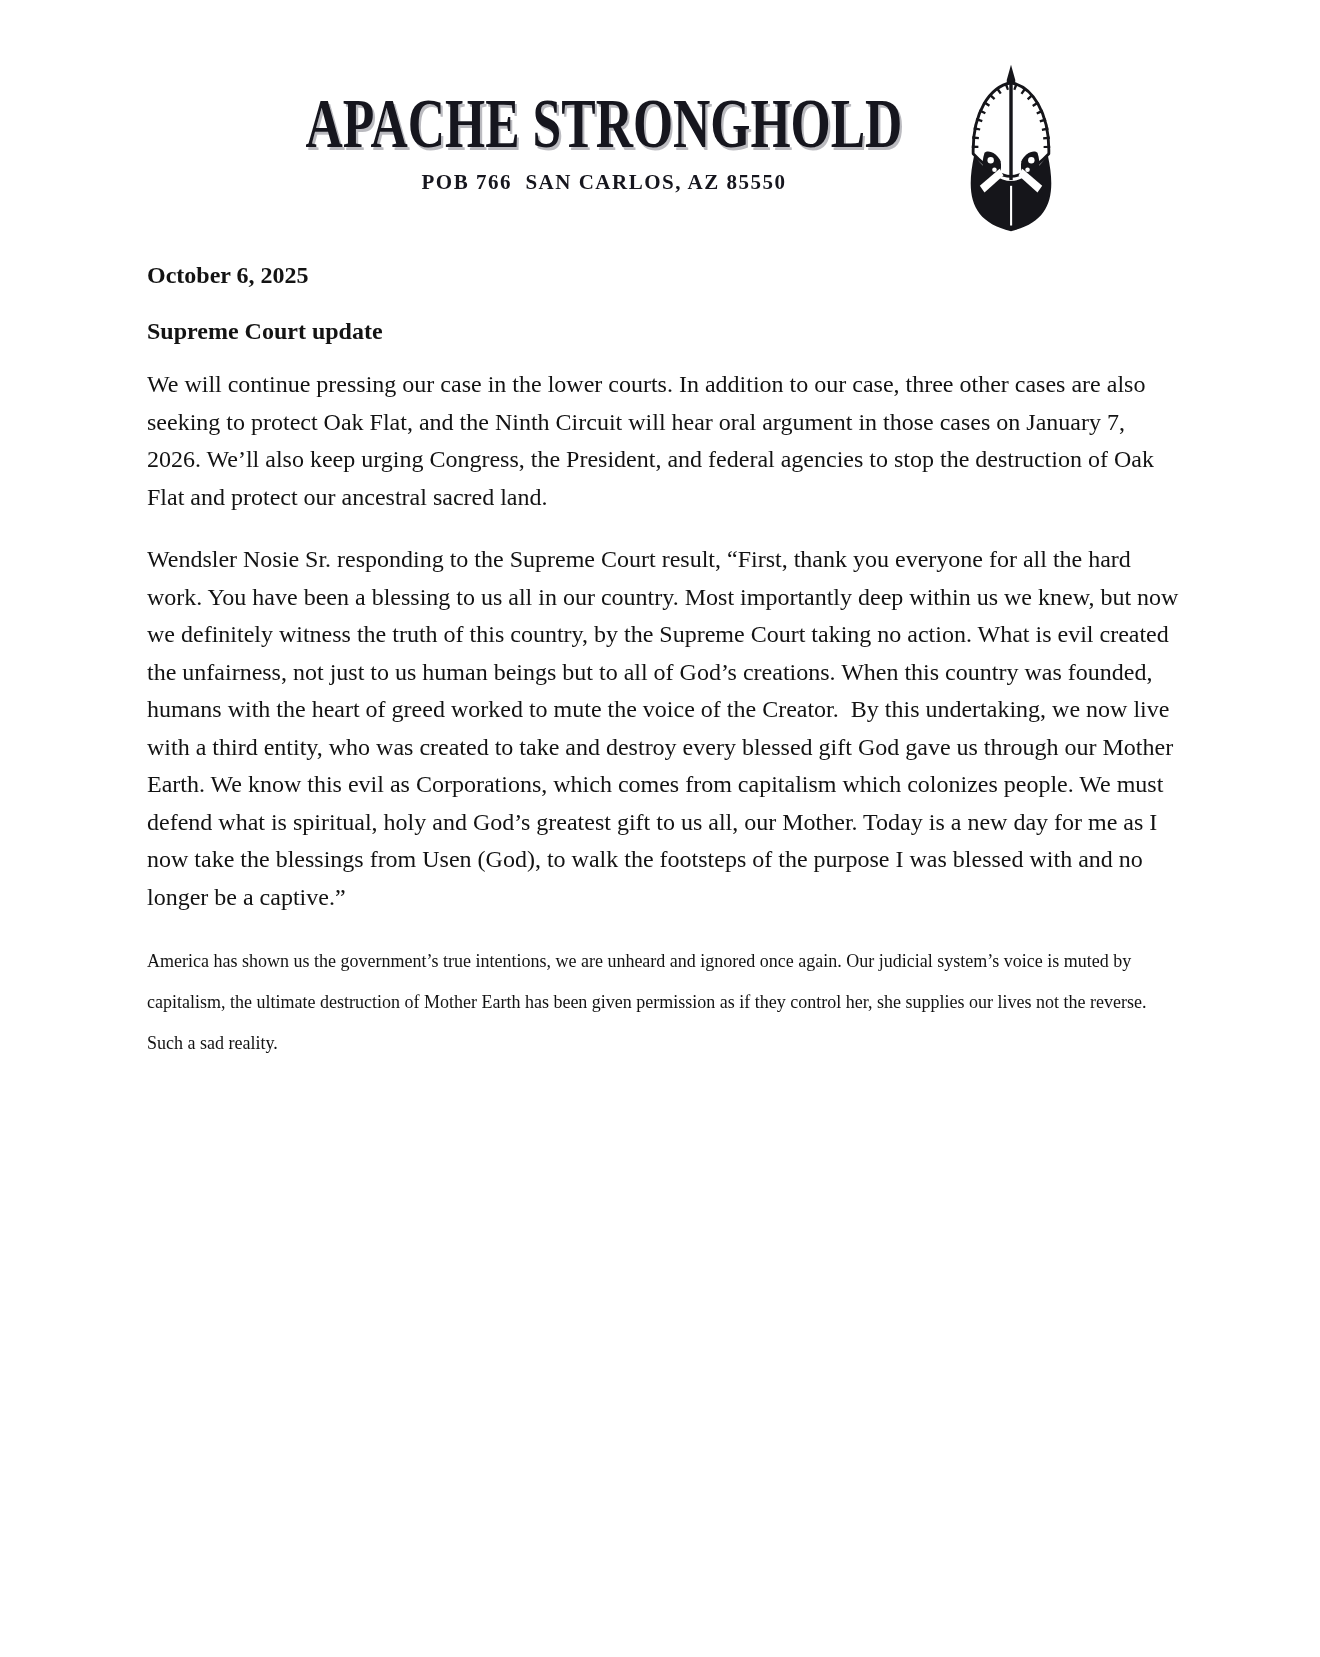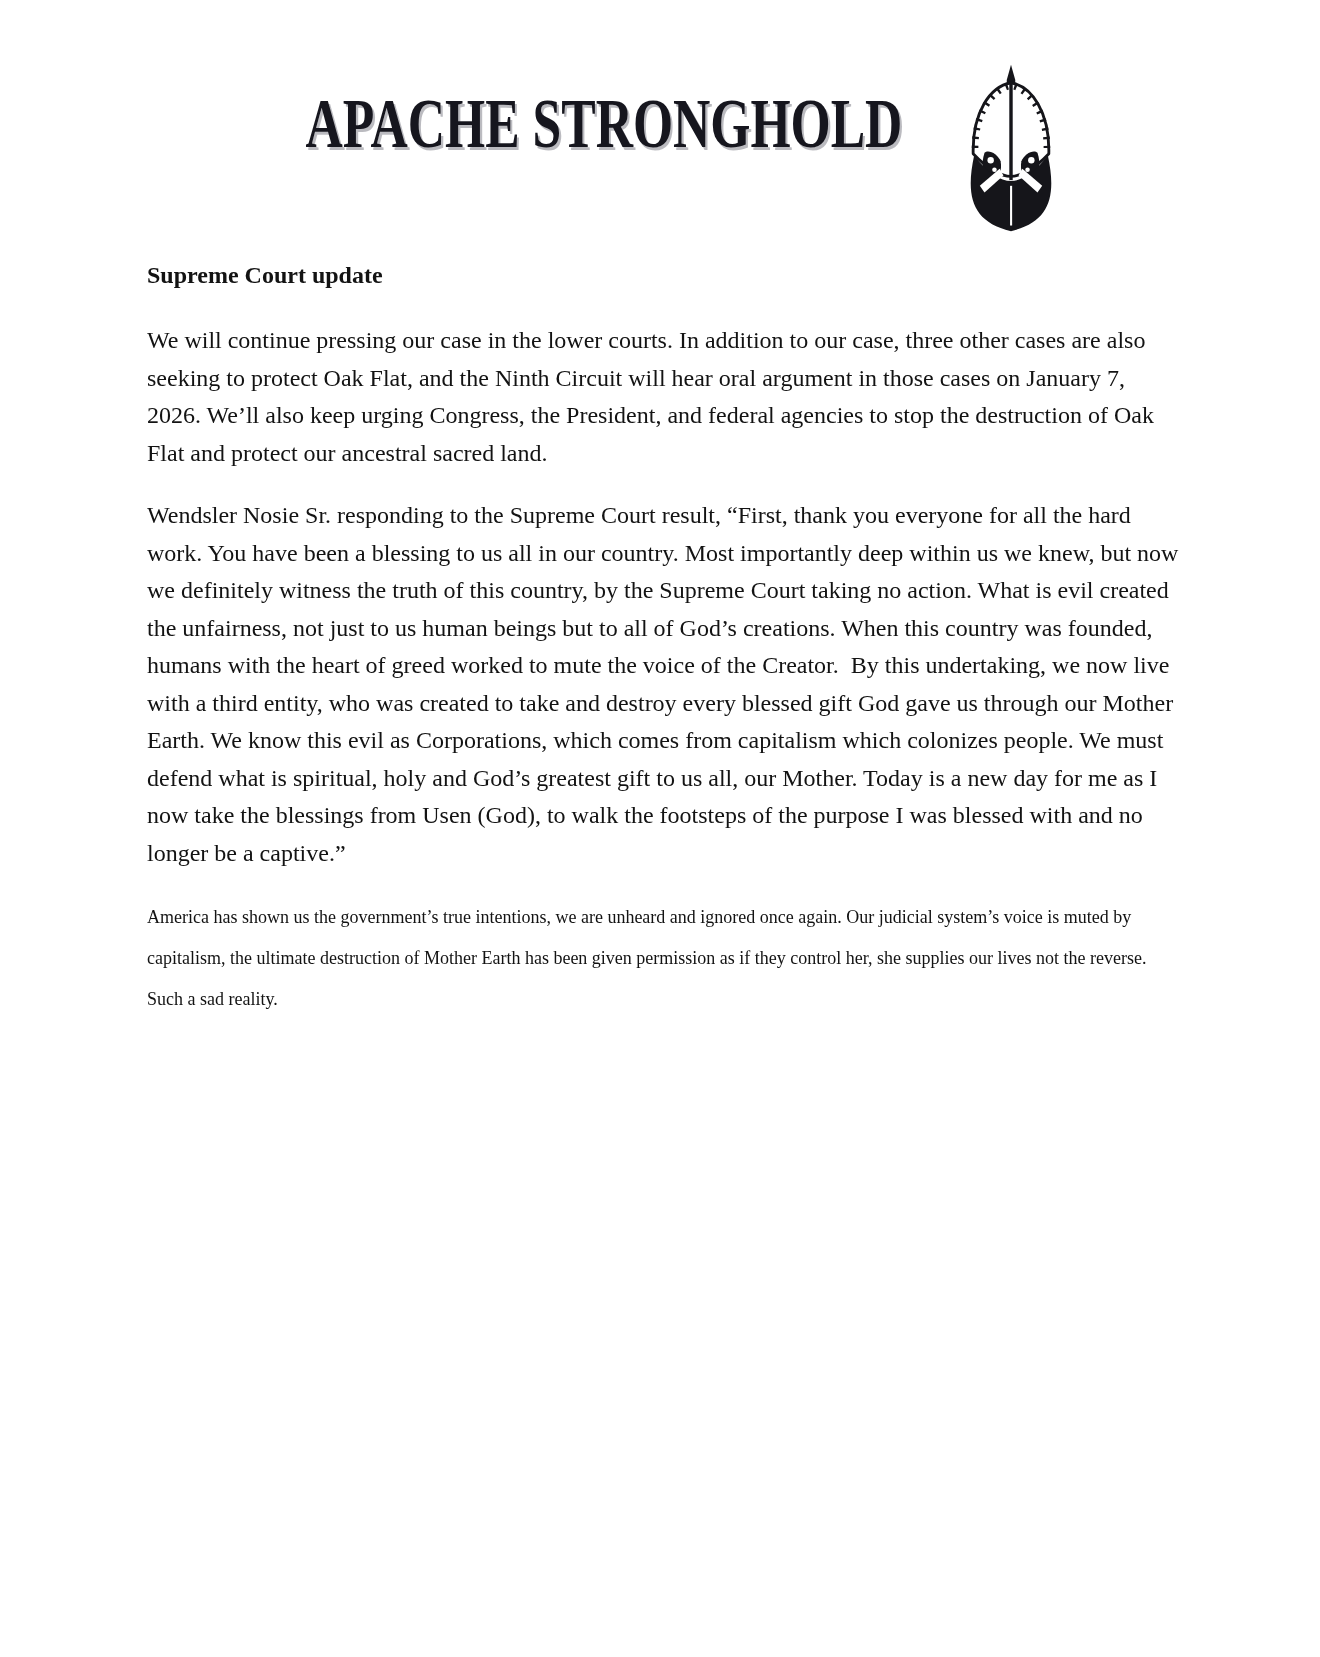--- a/index.html
+++ b/index.html
@@ -59,34 +59,35 @@
     margin: 0 0 25px 0;
     font-size: 24px;
     line-height: 37.5px;
     white-space: pre-wrap;
   }
   .letter p.bold {
     font-weight: 700;
     line-height: 30px;
     margin-bottom: 26px;
   }
-  .letter p.subject { margin-bottom: 32px; }
+  .letter p.subject { margin-bottom: 20px; }
   .letter p.statement {
     font-size: 18px;
     line-height: 41px;
   }
 </style>
 </head>
 <body>
 
 <div class="page">
 
   <header class="letterhead">
     <div class="lh-text">
       <h1 class="org-title">APACHE STRONGHOLD</h1>
+      <div class="org-address">POB 766  SAN CARLOS, AZ 85550</div>
     </div>
     <div class="feather">
       <svg viewBox="0 0 110 180" xmlns="http://www.w3.org/2000/svg" aria-hidden="true">
 
         <path d="M55 2 L59.5 18 L58 76 L52 76 L50.5 18 Z" fill="#15151a"></path>
 
         <path d="M15 96 C14 52 33 25 55 21 C77 25 96 52 95 96 C80 112 65 120 55 120 C45 120 30 112 15 96 Z" fill="#ffffff" stroke="#15151a" stroke-width="3" stroke-linejoin="round"></path>
 
         <path d="M17 90 C17 53 35 28 55 24 C75 28 93 53 93 90" fill="none" stroke="#15151a" stroke-width="7" stroke-dasharray="2.5 7"></path>
 
@@ -104,20 +105,21 @@
         <path d="M88 130 L67 112 L63 119 L83 137 Z" fill="#ffffff"></path>
 
         <rect x="53.2" y="20" width="3.6" height="104" fill="#15151a"></rect>
 
         <rect x="54" y="130" width="2.2" height="42" fill="#ffffff"></rect>
       </svg>
     </div>
   </header>
 
   <main class="letter">
+    <p class="bold">October 6, 2025</p>
     <p class="bold subject">Supreme Court update</p>
 
 
     <p>We will continue pressing our case in the lower courts. In addition to our case, three other cases are also seeking to protect Oak Flat, and the Ninth Circuit will hear oral argument in those cases on January 7, 2026. We’ll also keep urging Congress, the President, and federal agencies to stop the destruction of Oak Flat and protect our ancestral sacred land.</p>
 
 
     <p>Wendsler Nosie Sr. responding to the Supreme Court result, “First, thank you everyone for all the hard work. You have been a blessing to us all in our country. Most importantly deep within us we knew, but now we definitely witness the truth of this country, by the Supreme Court taking no action. What is evil created the unfairness, not just to us human beings but to all of God’s creations. When this country was founded, humans with the heart of greed worked to mute the voice of the Creator.  By this undertaking, we now live with a third entity, who was created to take and destroy every blessed gift God gave us through our Mother Earth. We know this evil as Corporations, which comes from capitalism which colonizes people. We must defend what is spiritual, holy and God’s greatest gift to us all, our Mother. Today is a new day for me as I now take the blessings from Usen (God), to walk the footsteps of the purpose I was blessed with and no longer be a captive.”</p>
 
     <p class="statement">America has shown us the government’s true intentions, we are unheard and ignored once again. Our judicial system’s voice is muted by capitalism, the ultimate destruction of Mother Earth has been given permission as if they control her, she supplies our lives not the reverse. Such a sad reality.</p>
 

